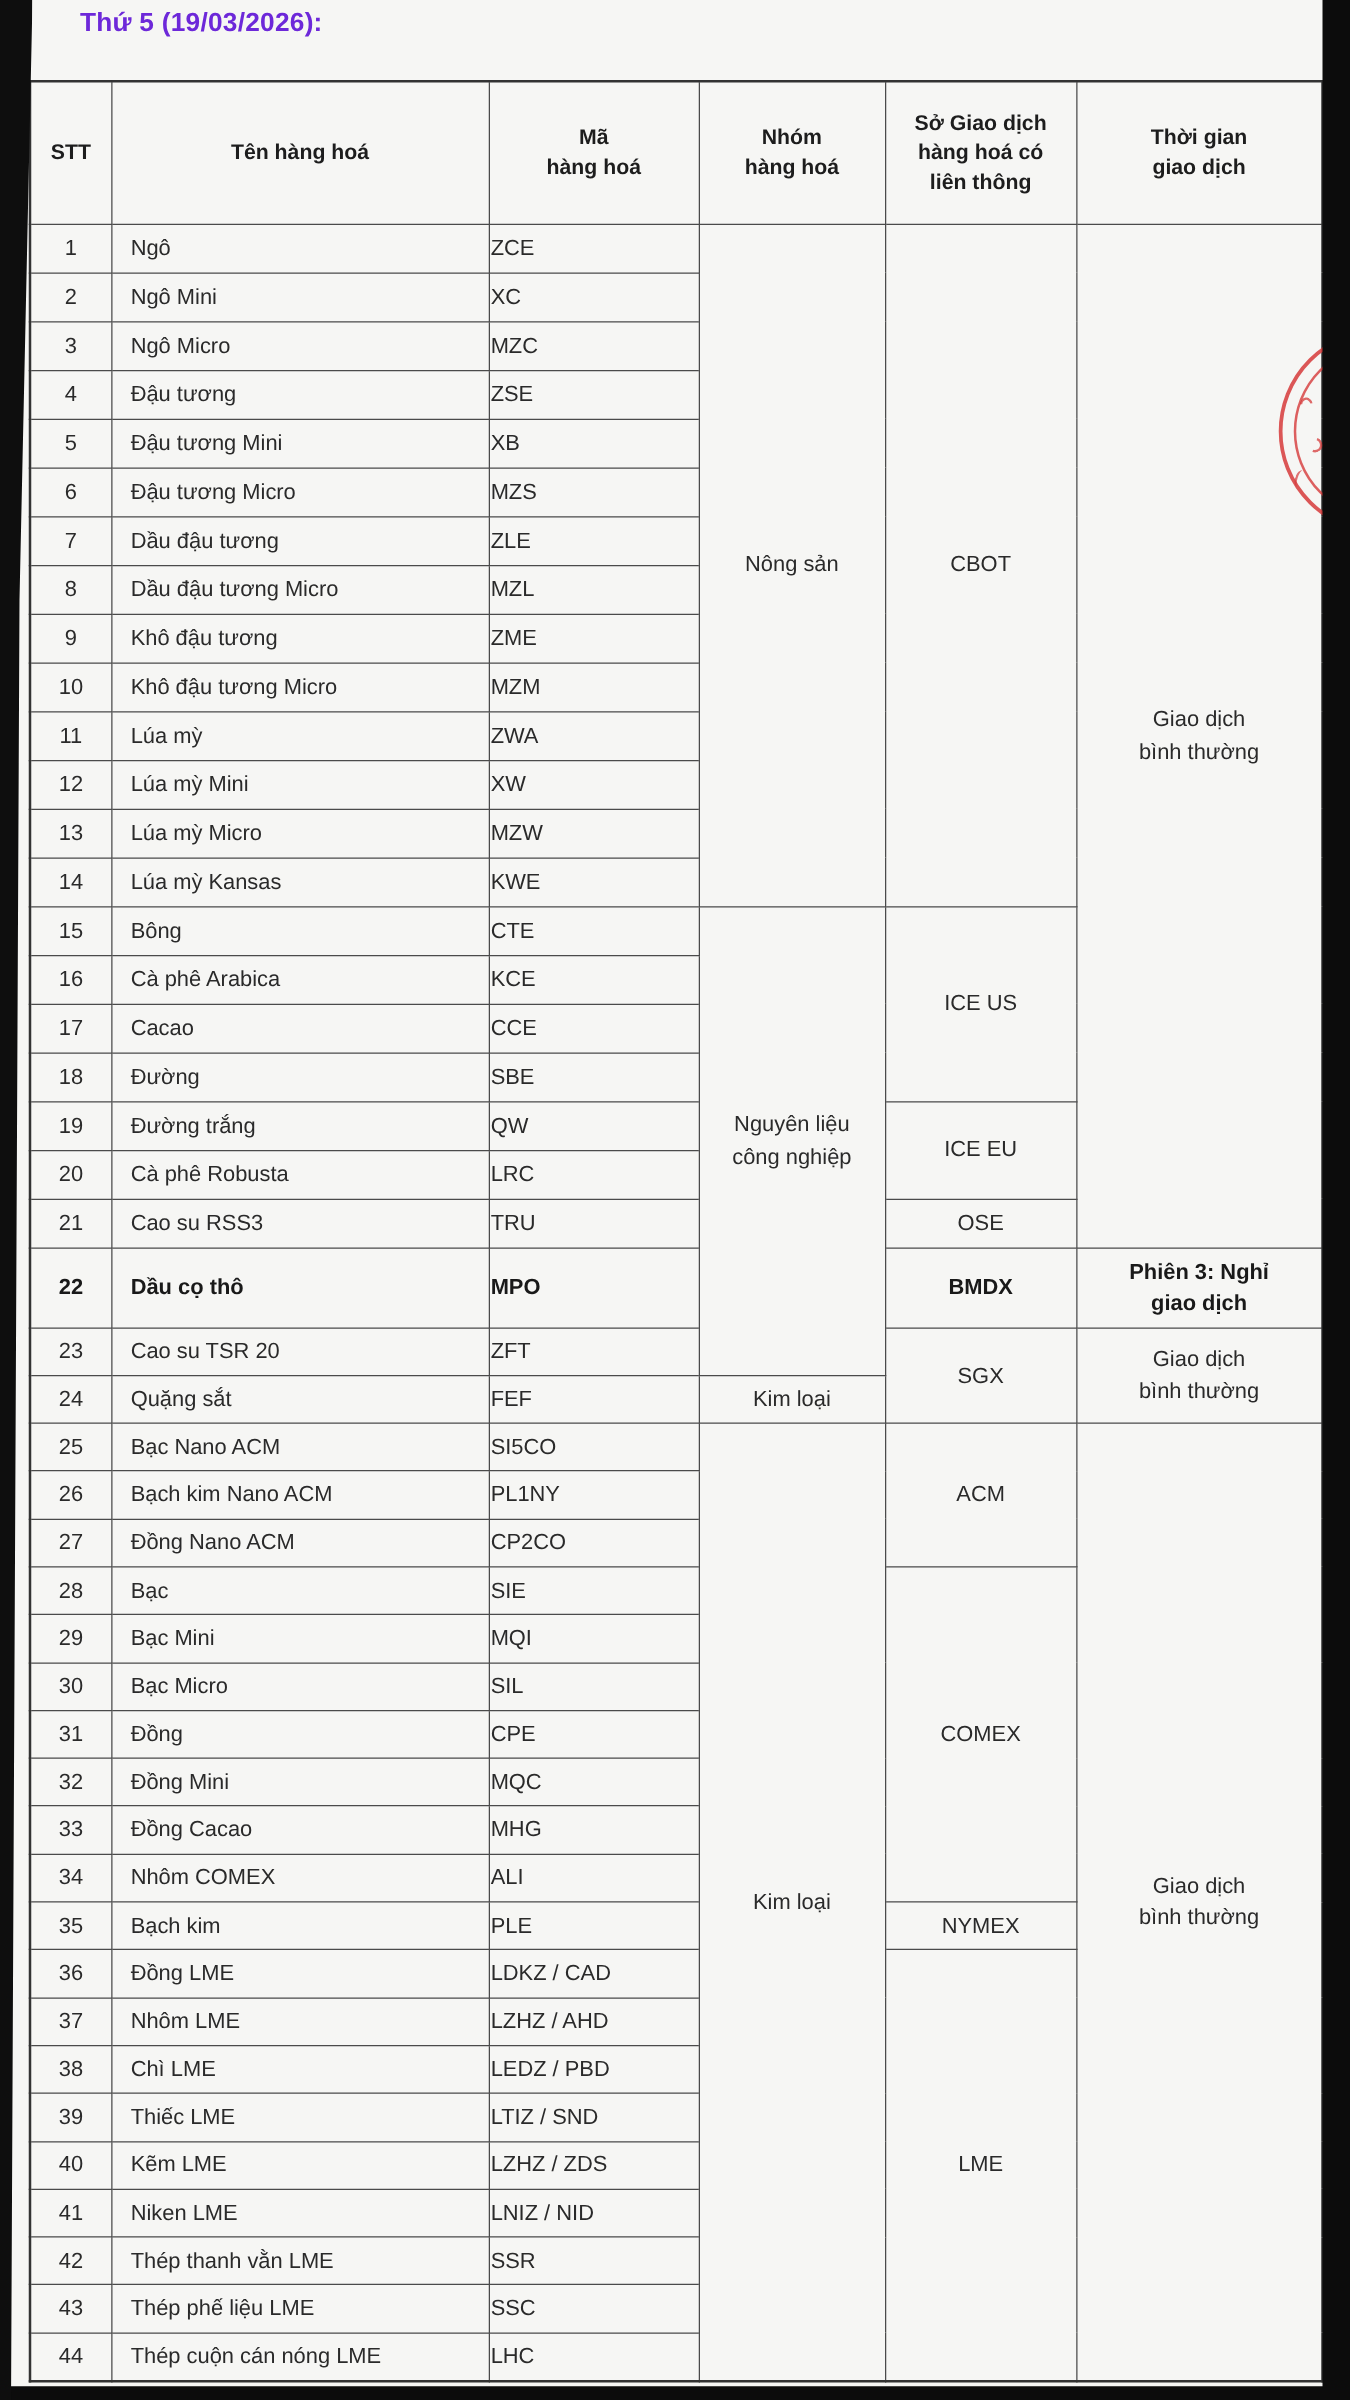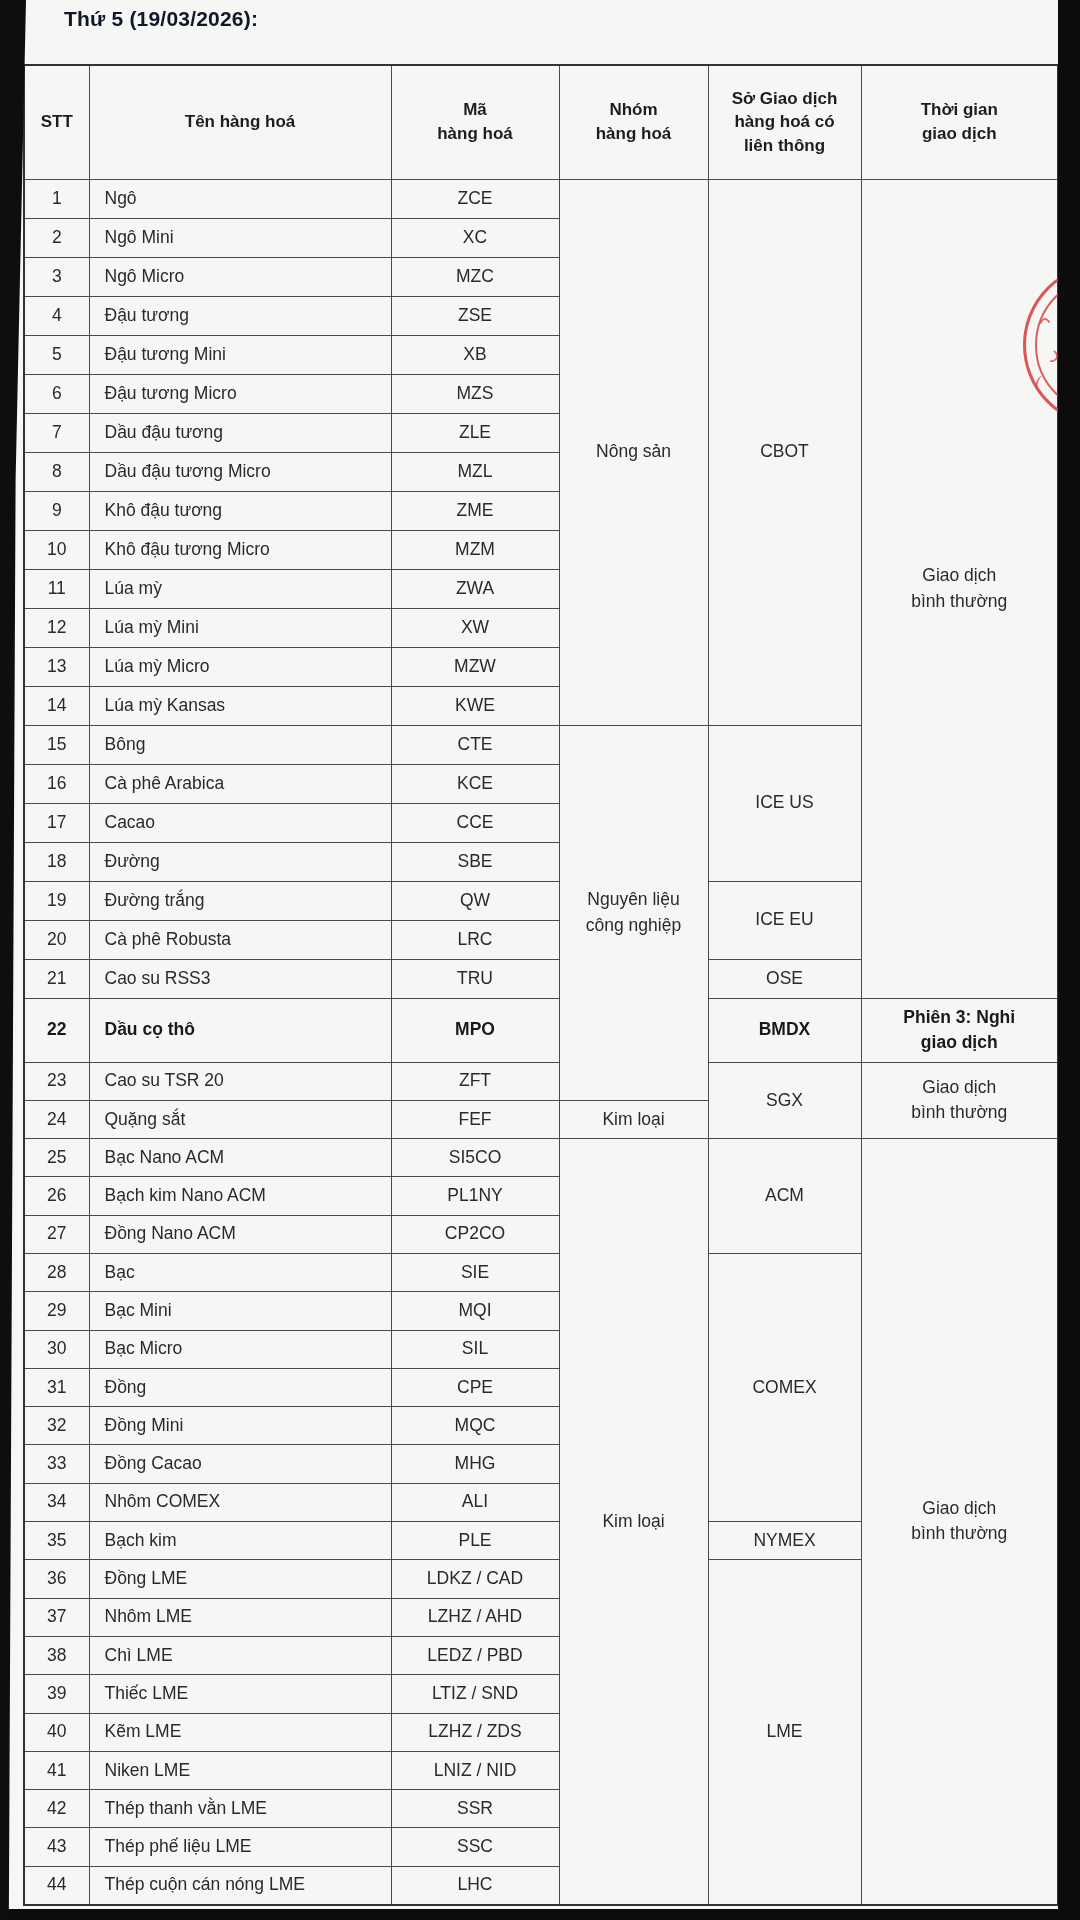--- a/index.html
+++ b/index.html
@@ -11,21 +11,21 @@
     overflow: hidden;
     font-family: "Liberation Sans", "DejaVu Sans", sans-serif;
     color: #242424;
   }
   .title {
     position: absolute;
     left: 64px;
     top: 7px;
     font-size: 21px;
     font-weight: bold;
-    color: #0f172a;
+    color: #6d28d9;
     letter-spacing: 0.2px;
   }
   table.commodities {
     position: absolute;
     left: 23px;
     top: 64px;
     width: 1034px;
     border-collapse: collapse;
     table-layout: fixed;
     background: transparent;
@@ -45,21 +45,21 @@
     color: #1d1d1d;
   }
   td {
     font-size: 17.5px;
     vertical-align: middle;
     line-height: 1.25;
     color: #2a2a2a;
   }
   td.stt { text-align: center; }
   td.name { text-align: left; padding-left: 15px; }
-  td.code { text-align: center; }
+  td.code { text-align: left; }
   td.merged {
     text-align: center;
     white-space: pre-line;
     line-height: 1.45;
   }
   tr.bold td, td.bold-cell { font-weight: bold; color: #191919; }
 
   
   .edge-left {
     position: absolute; left: 0; top: 0; width: 26px; height: 1920px;

